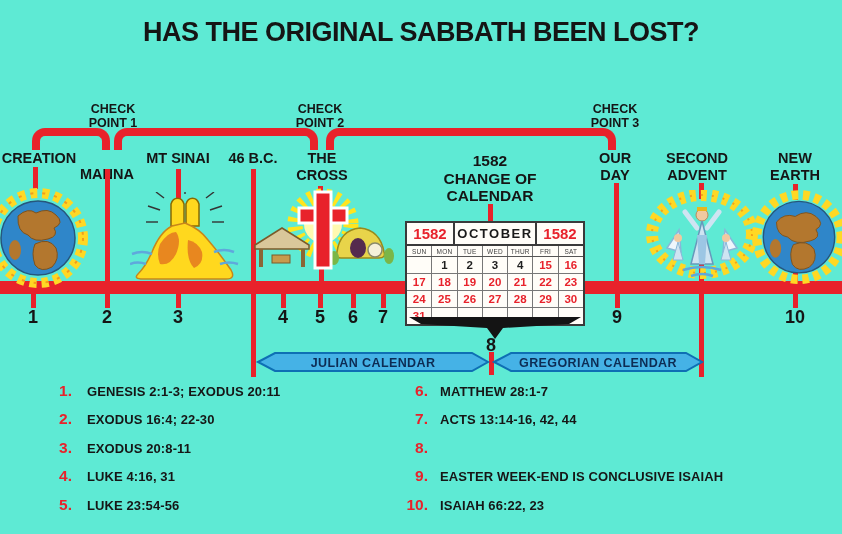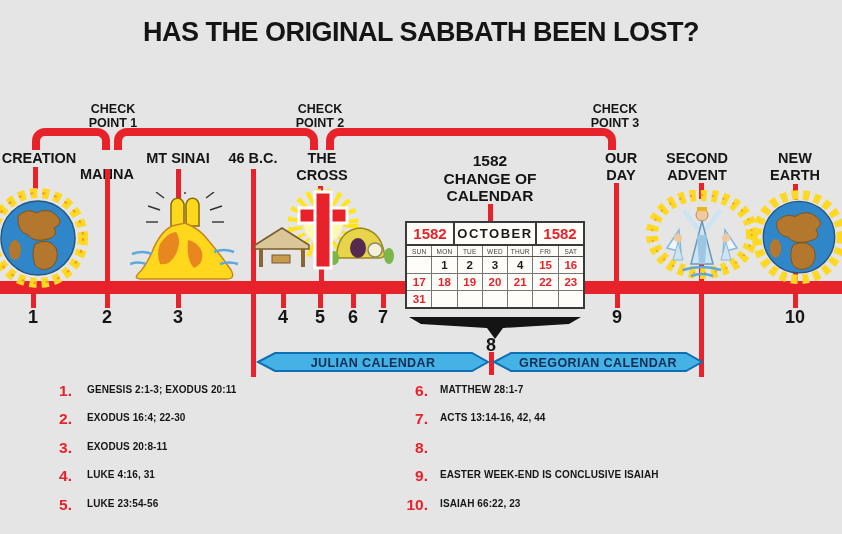--- a/index.html
+++ b/index.html
@@ -1,17 +1,17 @@
 <!DOCTYPE html>
 <html><head>
 <meta charset="utf-8">
 <style>
   html,body{margin:0;padding:0;background:#ffffff;}
   .stage{
-    position:relative;width:842px;height:534px;background:#e5e5e5;
+    position:relative;width:842px;height:534px;background:#5eead4;
     font-family:"Liberation Sans",sans-serif;overflow:hidden;color:#111;
   }
   .abs{position:absolute;}
   
   .title{left:0;right:0;top:17px;text-align:center;font-size:27px;font-weight:bold;letter-spacing:-0.5px;color:#151515;}
   .subtitle{left:0;right:0;top:49px;text-align:center;font-size:18px;font-style:italic;color:#1c1c1c;}
   
   .checkpoint{top:102px;width:100px;margin-left:-50px;text-align:center;font-weight:bold;font-size:12.5px;line-height:1.12;color:#151515;}
   
   .brace{top:128px;height:22px;box-sizing:border-box;border:8px solid #e8222b;border-bottom:none;border-radius:13px 13px 0 0;}
@@ -36,21 +36,21 @@
   .cal-cell{flex:1;display:flex;align-items:center;justify-content:center;font-weight:bold;font-size:11.5px;color:#e8222b;border-right:1px solid #777;}
   .cal-cell:last-child{border-right:none;}
   .cal-cell.black{color:#1f1f1f;}
   
   .banner-svg{left:250px;top:351px;z-index:4;}
   .banner-text{font-family:"Liberation Sans",sans-serif;font-weight:bold;font-size:12.5px;fill:#0d2c54;letter-spacing:0.4px;}
   
   .ref-col{top:382px;z-index:2;}
   .ref-row{display:flex;height:28.4px;align-items:flex-start;}
   .ref-num{text-align:right;color:#e8222b;font-weight:bold;font-size:15.5px;}
-  .ref-text{font-weight:bold;font-size:10px;color:#161616;padding-top:2px;letter-spacing:0.1px;white-space:nowrap;}
+  .ref-text{font-weight:bold;font-size:13px;color:#161616;padding-top:2px;letter-spacing:0.1px;white-space:nowrap;}
   .ref-col-left .ref-num{width:42px;padding-right:15px;}
   .ref-col-right .ref-num{width:36px;padding-right:12px;}
 </style>
 </head>
 <body>
 
 <div class="stage">
 
   <div class="abs title">HAS THE ORIGINAL SABBATH BEEN LOST?</div>
 
@@ -85,21 +85,21 @@
   </div>
   <div class="abs era" style="left:322px;">
     <div>THE</div>
     <div>CROSS</div>
   </div>
   <div class="abs era" style="left:490px;top:152px;font-size:15.5px;">
     <div>1582</div>
     <div>CHANGE OF</div>
     <div>CALENDAR</div>
   </div>
-  <div class="abs era" style="left:615px;margin-left:6px;">
+  <div class="abs era" style="left:615px;">
     <div>OUR</div>
     <div>DAY</div>
   </div>
   <div class="abs era" style="left:697px;">
     <div>SECOND</div>
     <div>ADVENT</div>
   </div>
   <div class="abs era" style="left:795px;">
     <div>NEW</div>
     <div>EARTH</div>
@@ -253,20 +253,29 @@
     <div class="cal-week">
       <div class="cal-cell">17</div>
       <div class="cal-cell">18</div>
       <div class="cal-cell">19</div>
       <div class="cal-cell">20</div>
       <div class="cal-cell">21</div>
       <div class="cal-cell">22</div>
       <div class="cal-cell">23</div>
     </div>
     <div class="cal-week">
+      <div class="cal-cell">24</div>
+      <div class="cal-cell">25</div>
+      <div class="cal-cell">26</div>
+      <div class="cal-cell">27</div>
+      <div class="cal-cell">28</div>
+      <div class="cal-cell">29</div>
+      <div class="cal-cell">30</div>
+    </div>
+    <div class="cal-week">
       <div class="cal-cell">31</div>
       <div class="cal-cell"></div>
       <div class="cal-cell"></div>
       <div class="cal-cell"></div>
       <div class="cal-cell"></div>
       <div class="cal-cell"></div>
       <div class="cal-cell"></div>
     </div>
   </div>
 

